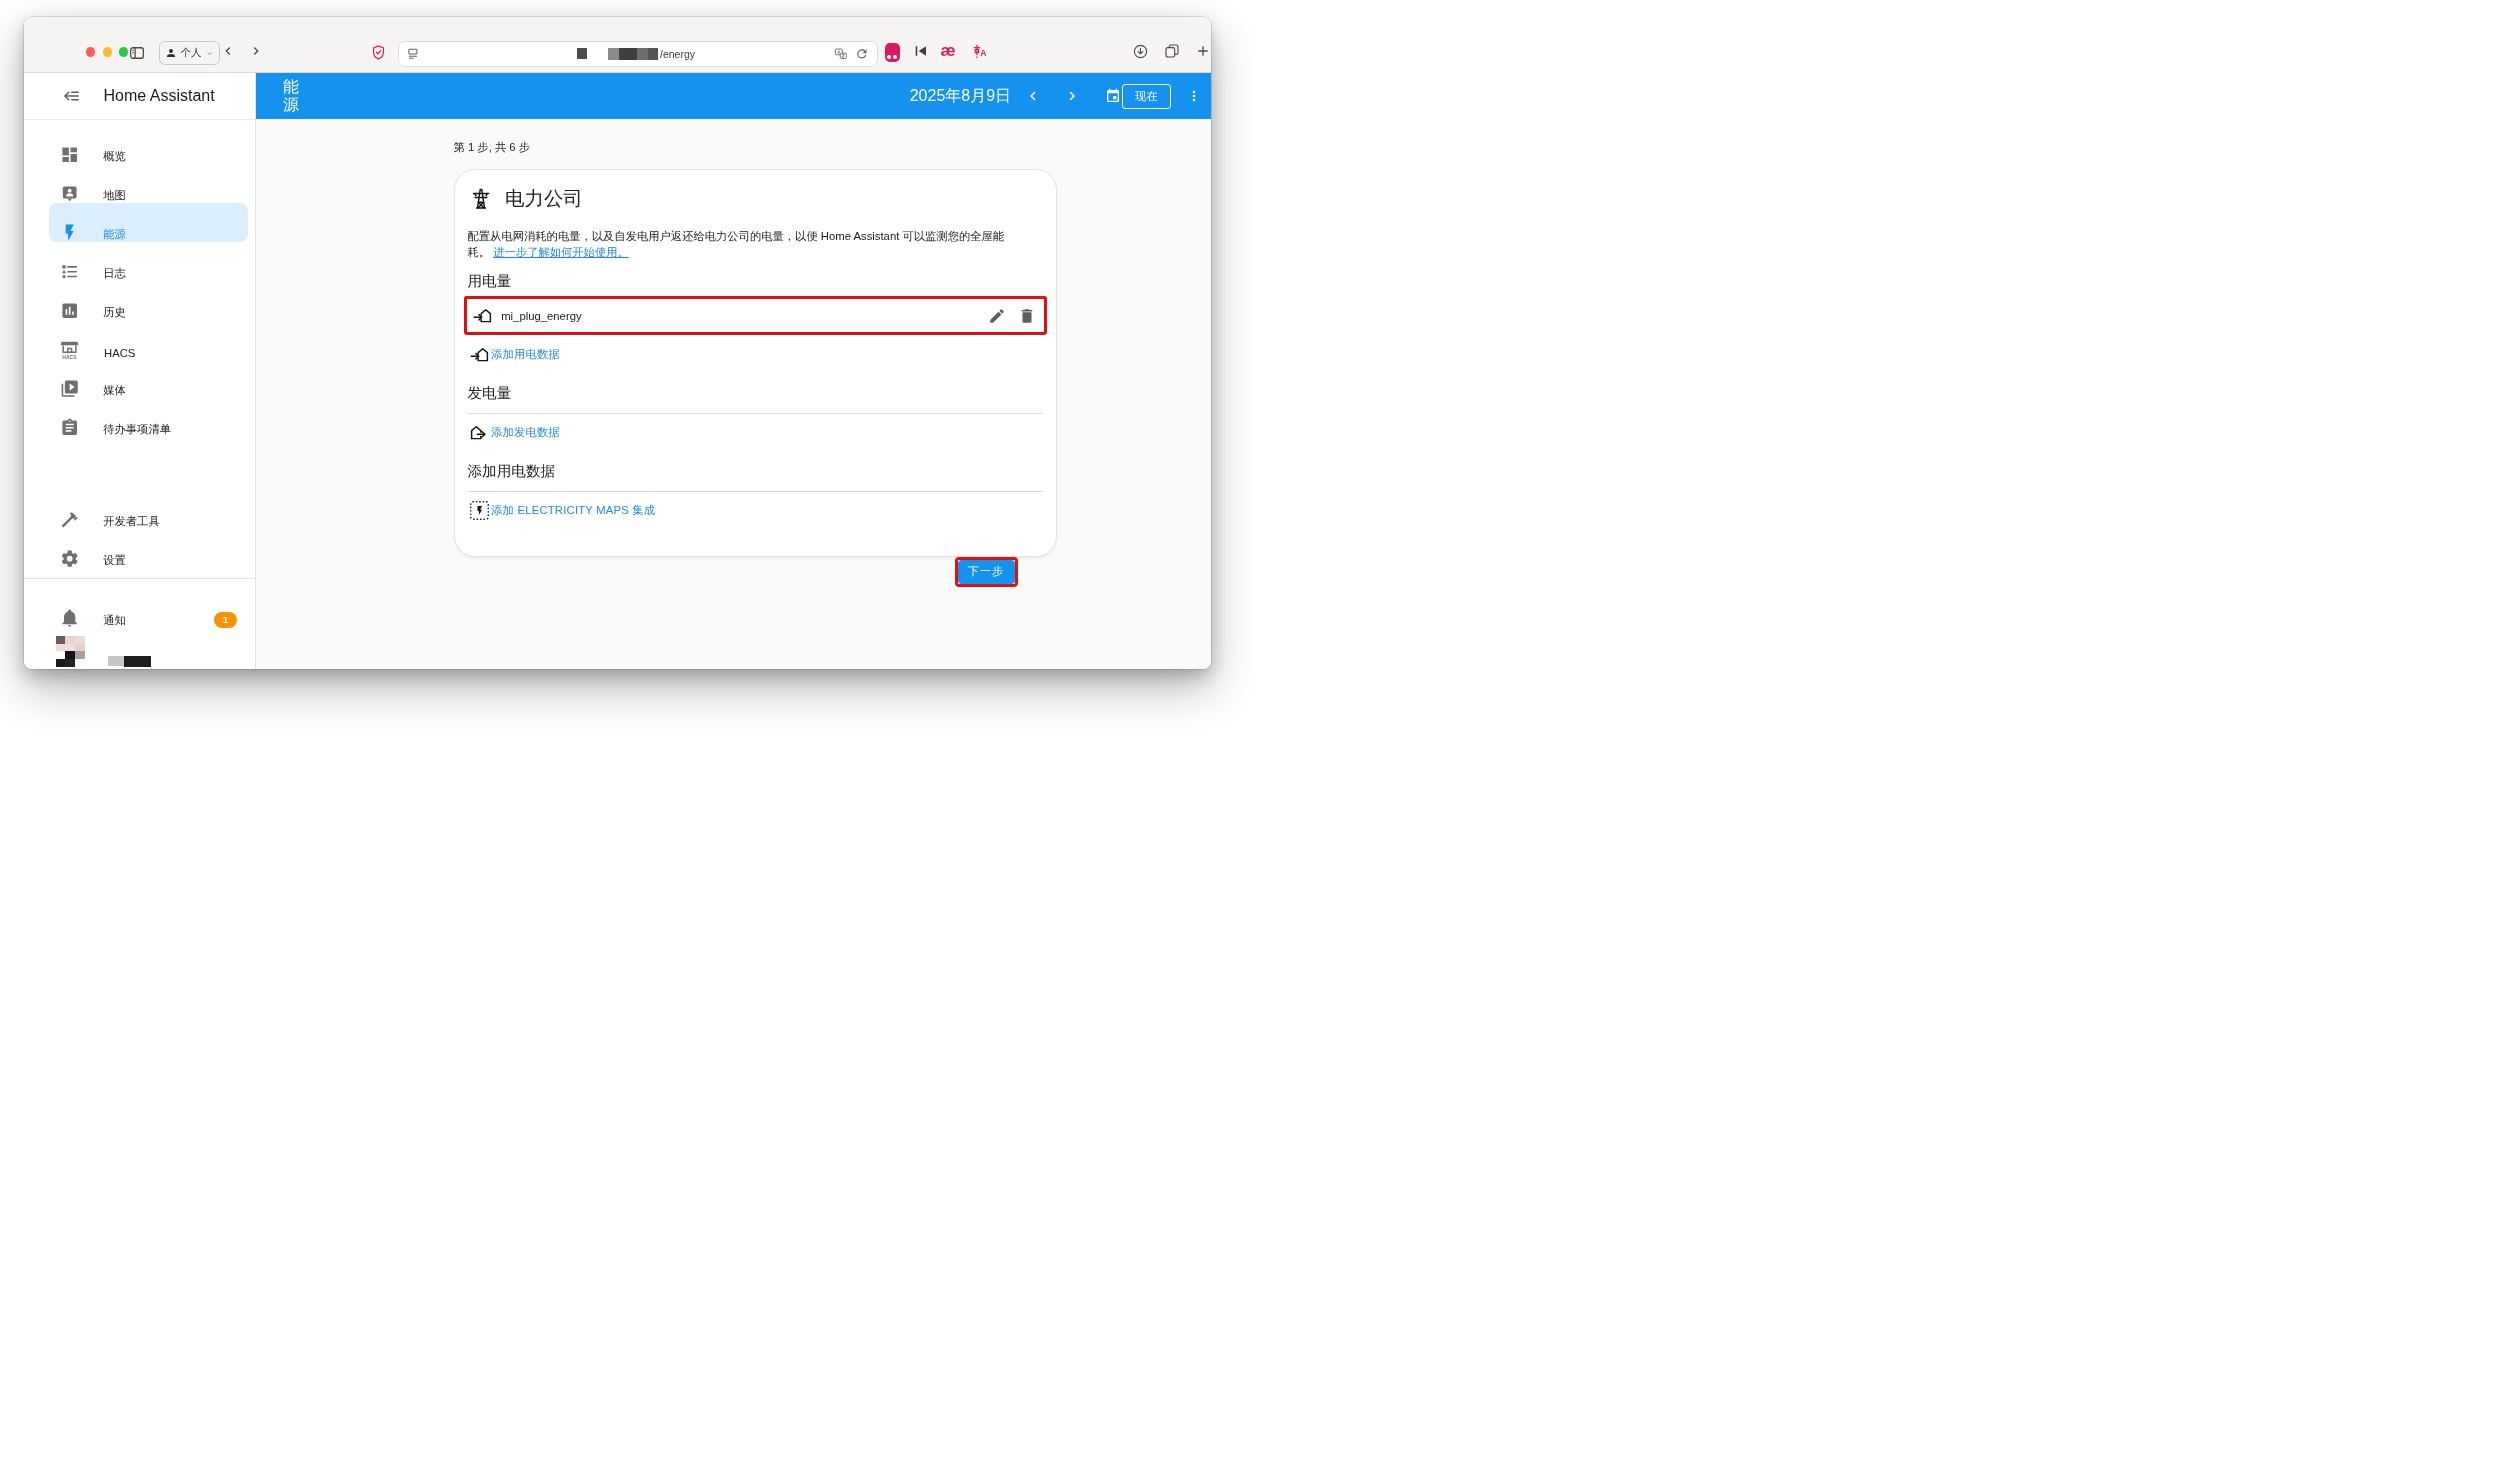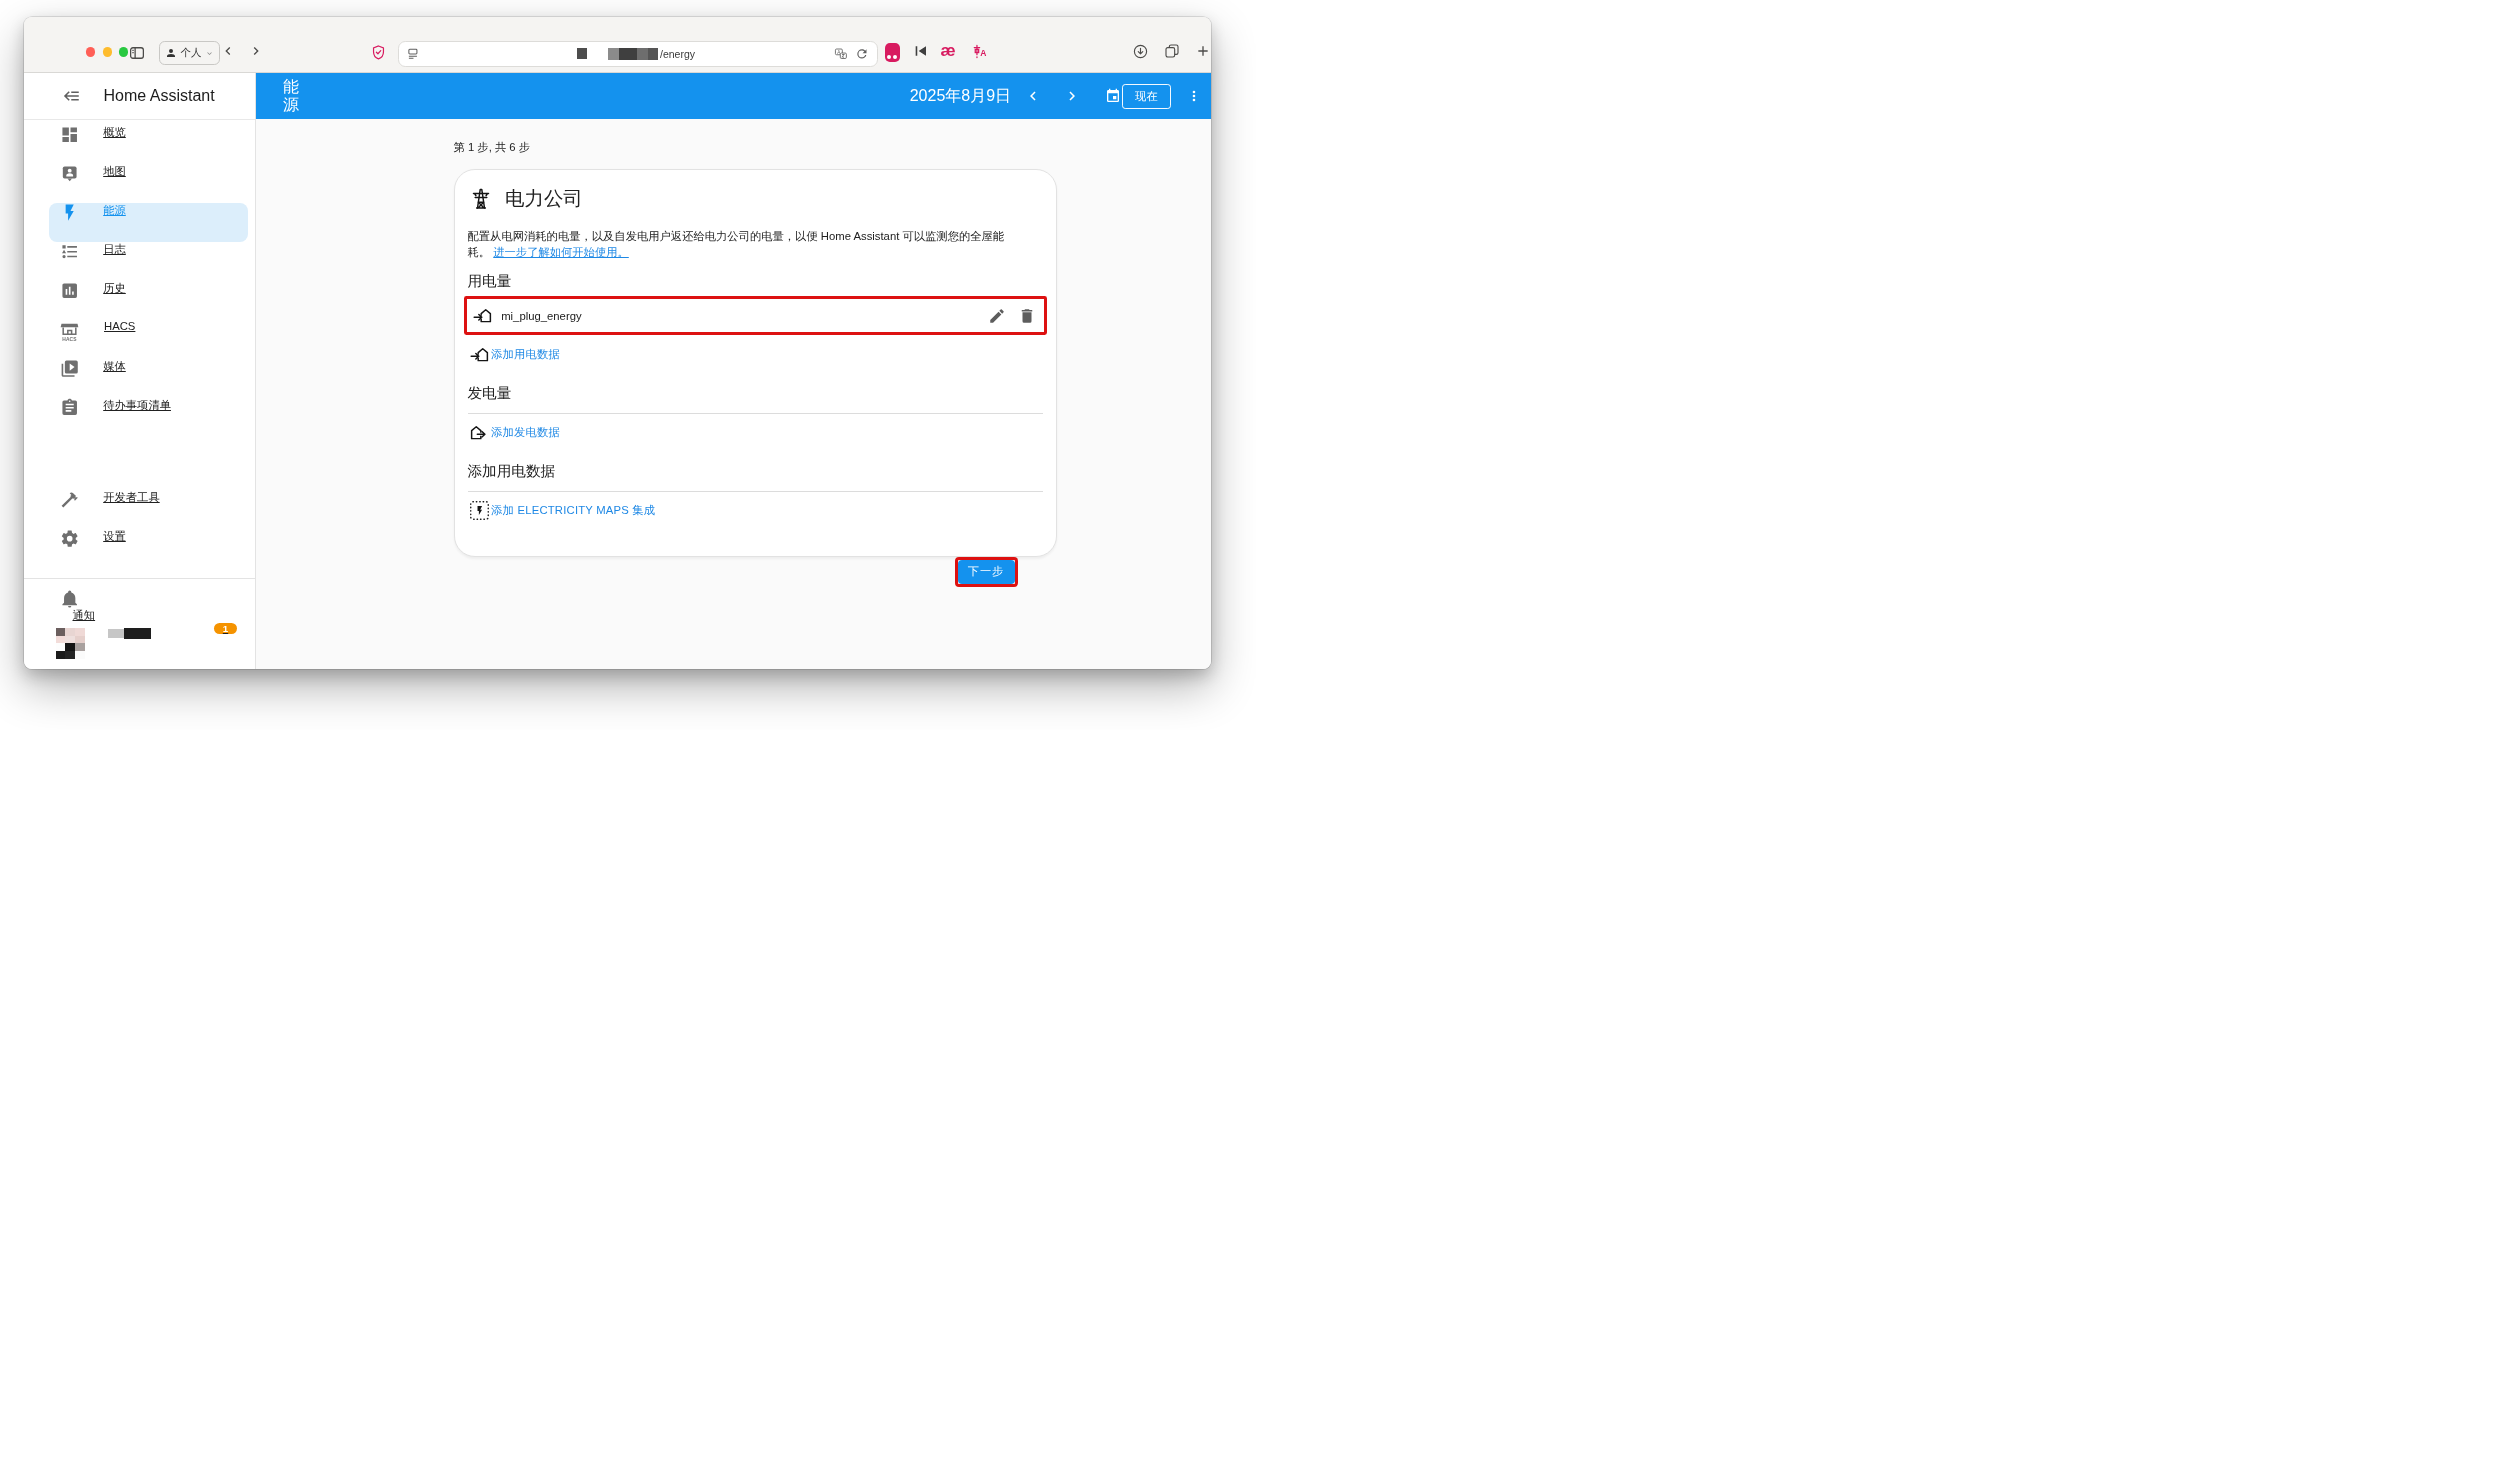--- a/index.html
+++ b/index.html
@@ -31,22 +31,22 @@
   
   .app{position:absolute;left:0;top:56px;right:0;bottom:0;display:flex;}
 
   
   .sidebar{width:231px;min-width:231px;background:#ffffff;border-right:0.8px solid #e3e3e3;
     position:relative;}
   .sb-header{height:46px;border-bottom:0.8px solid #e8e8e8;display:flex;align-items:center;}
   .sb-burger{margin-left:39px;color:#5f5f5f;}
   .sb-title{margin-left:23px;font-size:16px;color:#1c1c1c;}
   .sb-list{padding-top:4.9px;}
-  .sb-item{height:39px;margin:0 6.5px 0 25px;border-radius:8px;display:flex;align-items:flex-start;
-    color:#212121;cursor:pointer;text-decoration:underline;}
+  .sb-item{height:39px;margin:0 6.5px 0 25px;border-radius:8px;display:flex;align-items:flex-end;
+    color:#212121;cursor:pointer;}
   .sb-item .ic{width:19.4px;height:19.4px;margin-left:11.3px;color:#6f6f6f;flex:none;}
   .sb-item .lbl{margin-left:24px;font-size:11.3px;font-weight:500;}
   .sb-item.active{background:#dceefb;color:#1492ee;}
   .sb-item.active .ic{color:#1492ee;}
   .sb-item.active .lbl{color:#1492ee;}
   .sb-gap{height:53px;}
   .sb-divider{height:0.8px;background:#e3e3e3;margin-top:9.7px;}
   .badge{margin-left:auto;margin-right:11.3px;min-width:16px;height:16px;border-radius:8px;background:#f59300;
     color:#fff;font-size:9.7px;font-weight:600;display:flex;align-items:center;justify-content:center;padding:0 3.2px;}
   .hacs-ic{position:relative;width:21px;height:21px;margin-left:10.5px;flex:none;color:#6f6f6f;}
@@ -274,21 +274,21 @@
         </div>
         <div class="sb-item">
           <svg class="ic" viewBox="0 0 24 24" fill="currentColor">
               <path d="M12,15.5A3.5,3.5 0 0,1 8.5,12A3.5,3.5 0 0,1 12,8.5A3.5,3.5 0 0,1 15.5,12A3.5,3.5 0 0,1 12,15.5M19.43,12.97C19.47,12.65 19.5,12.33 19.5,12C19.5,11.67 19.47,11.34 19.43,11L21.54,9.37C21.73,9.22 21.78,8.95 21.66,8.73L19.66,5.27C19.54,5.05 19.27,4.96 19.05,5.05L16.56,6.05C16.04,5.66 15.5,5.32 14.87,5.07L14.5,2.42C14.46,2.18 14.25,2 14,2H10C9.75,2 9.54,2.18 9.5,2.42L9.13,5.07C8.5,5.32 7.96,5.66 7.44,6.05L4.95,5.05C4.73,4.96 4.46,5.05 4.34,5.27L2.34,8.73C2.21,8.95 2.27,9.22 2.46,9.37L4.57,11C4.53,11.34 4.5,11.67 4.5,12C4.5,12.33 4.53,12.65 4.57,12.97L2.46,14.63C2.27,14.78 2.21,15.05 2.34,15.27L4.34,18.73C4.46,18.95 4.73,19.03 4.95,18.95L7.44,17.94C7.96,18.34 8.5,18.68 9.13,18.93L9.5,21.58C9.54,21.82 9.75,22 10,22H14C14.25,22 14.46,21.82 14.5,21.58L14.87,18.93C15.5,18.67 16.04,18.34 16.56,17.94L19.05,18.95C19.27,19.03 19.54,18.95 19.66,18.73L21.66,15.27C21.78,15.05 21.73,14.78 21.54,14.63L19.43,12.97Z"></path>
             </svg>
           <span class="lbl">设置</span>
         </div>
 
         <div class="sb-divider"></div>
 
-        <div class="sb-item" style="margin-top:10.5px;flex-direction:column;">
+        <div class="sb-item" style="margin-top:10.5px;">
           <svg class="ic" viewBox="0 0 24 24" fill="currentColor">
               <path d="M21,19V20H3V19L5,17V11C5,7.9 7.03,5.17 10,4.29C10,4.19 10,4.1 10,4A2,2 0 0,1 12,2A2,2 0 0,1 14,4C14,4.1 14,4.19 14,4.29C16.97,5.17 19,7.9 19,11V17L21,19M14,21A2,2 0 0,1 12,23A2,2 0 0,1 10,21"></path>
             </svg>
           <span class="lbl">通知</span>
           <span class="badge">1</span>
         </div>
 
         <div class="sb-item" style="margin-left:0;padding-left:0;">
           <span class="avatar-px">
             <i style="background:#6b5f5e"></i>

